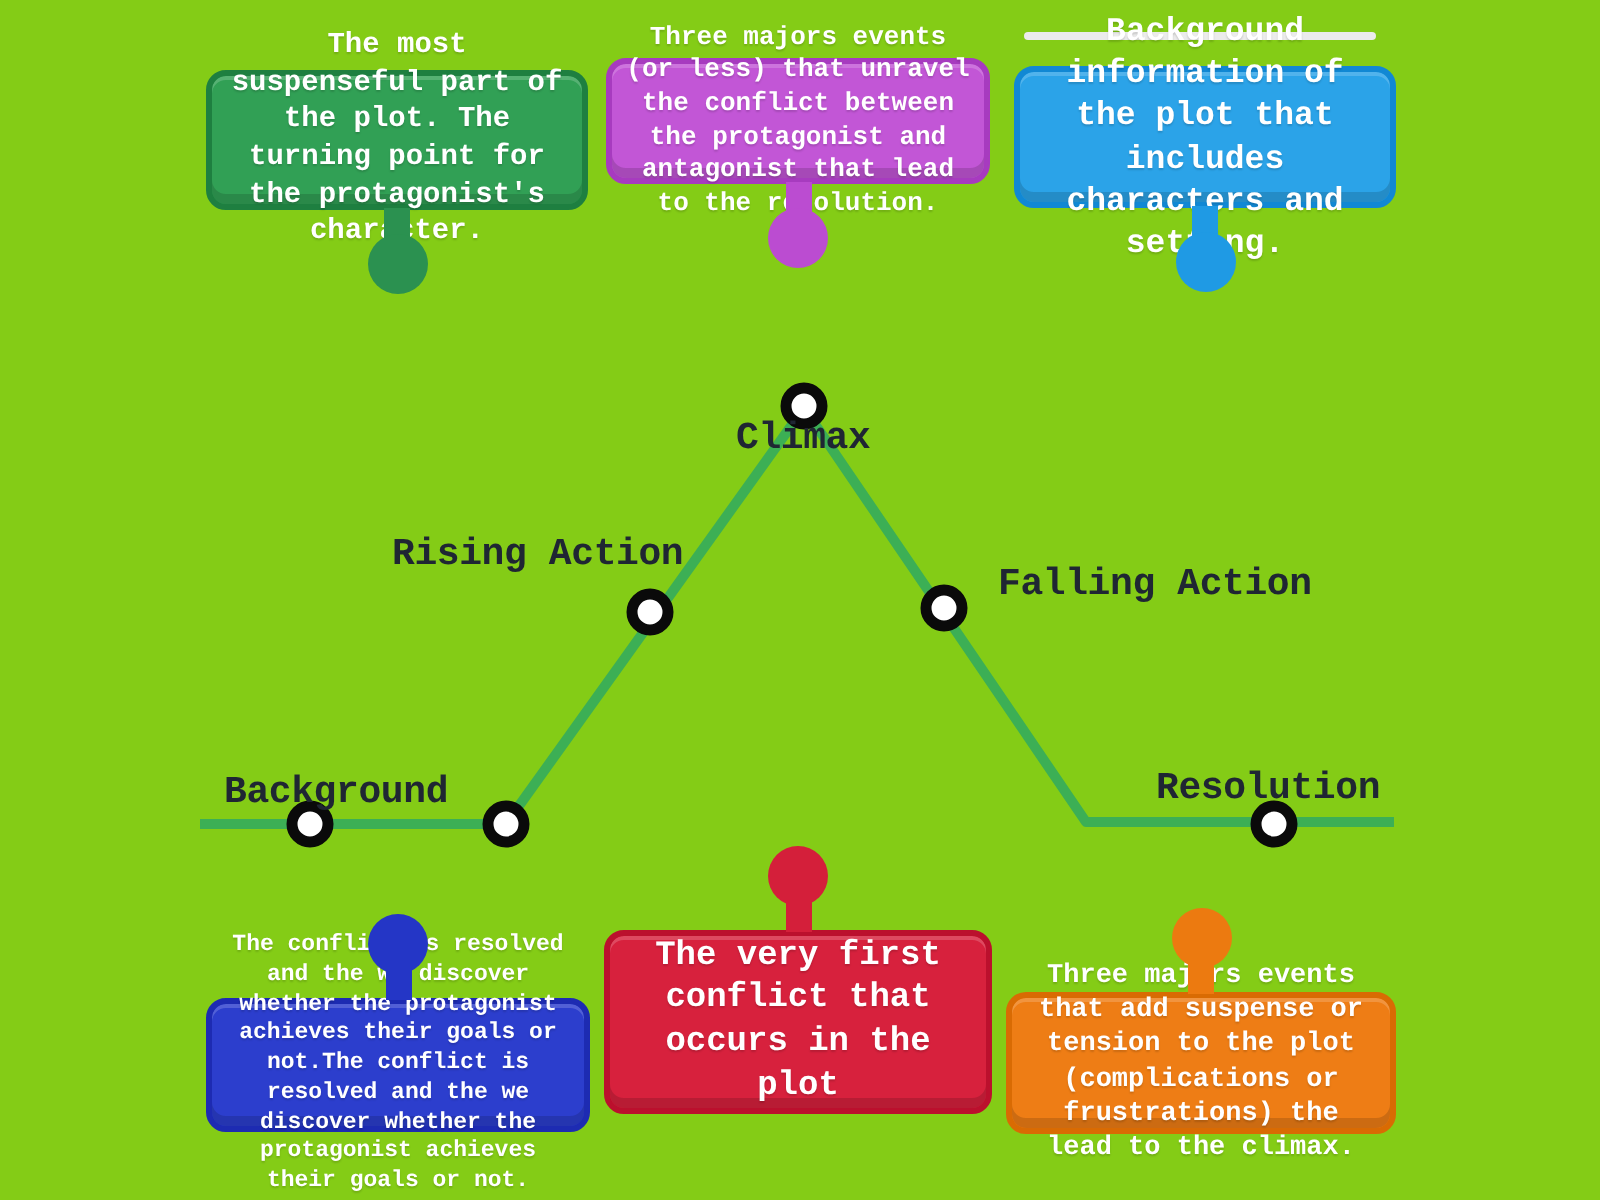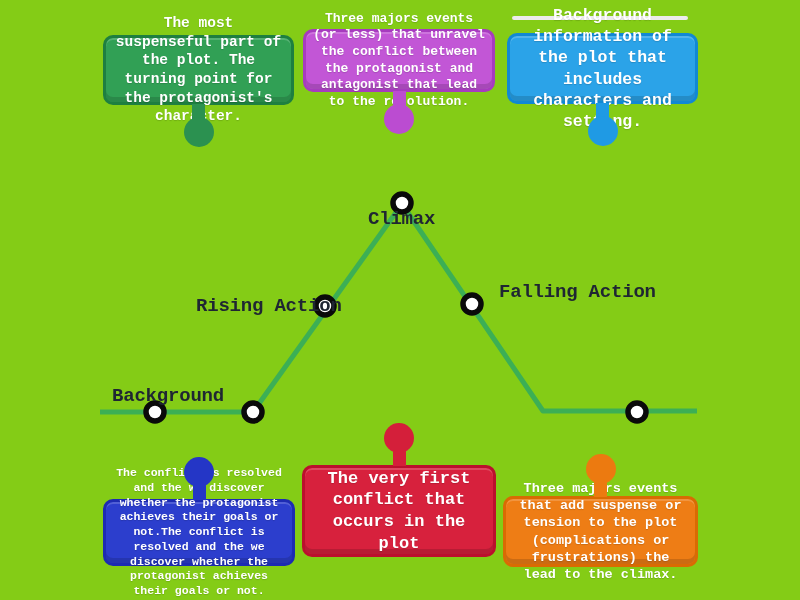--- a/index.html
+++ b/index.html
@@ -39,21 +39,21 @@
   .card-3{left:103px;top:499px;width:192px;height:67px;font-size:11.5px;}
   .card-4{left:302px;top:465px;width:194px;height:92px;font-size:17px;}
   .card-5{left:503px;top:496px;width:195px;height:71px;font-size:13.5px;}
   
   .diagram-svg{position:absolute;left:0;top:0;}
   .diagram-label{
     position:absolute;font-weight:bold;font-size:19px;white-space:nowrap;
     color:var(--ink);letter-spacing:-0.2px;
   }
   .lbl-exposition{left:112px;top:385px;}
-  .lbl-rising{left:196px;top:295px;text-align:right;}
+  .lbl-rising{left:196px;top:266px;text-align:right;}
   .lbl-climax{left:368px;top:168px;margin-top:40px;}
   .lbl-falling{left:487px;top:281px;margin-left:12px;}
   .lbl-resolution{left:578px;top:383px;}
 </style>
 </head>
 <body>
 
 <div class="stage" style="--ink: #1f2633;">
 
   <div class="faint-edge"></div>
@@ -115,14 +115,15 @@
       <circle cx="402" cy="203" r="9" stroke-width="5.5" stroke="#0a0a0a" fill="#ffffff"></circle>
       <circle cx="472" cy="304" r="9" stroke-width="5.5" stroke="#0a0a0a" fill="#ffffff"></circle>
       <circle cx="637" cy="412" r="9" stroke-width="5.5" stroke="#0a0a0a" fill="#ffffff"></circle>
     </g>
   </svg>
 
   <div class="diagram-label lbl-exposition">Background</div>
   <div class="diagram-label lbl-rising">Rising Action</div>
   <div class="diagram-label lbl-climax">Climax</div>
   <div class="diagram-label lbl-falling">Falling Action</div>
+  <div class="diagram-label lbl-resolution">Resolution</div>
 
 </div>
 
 </body></html>

